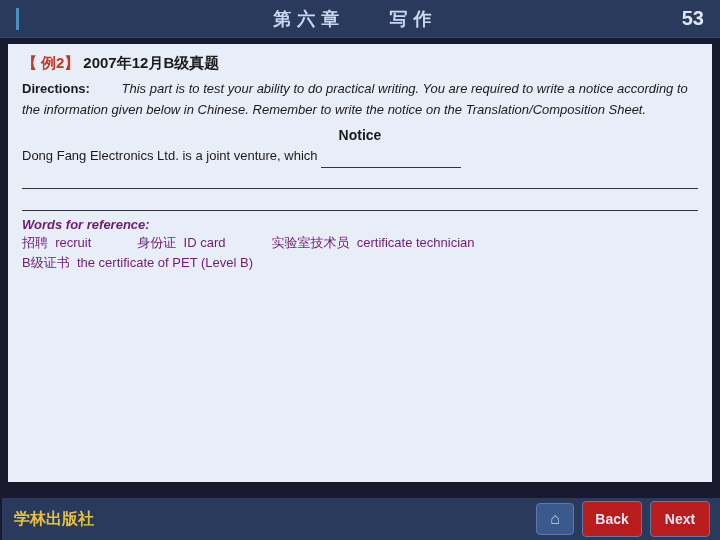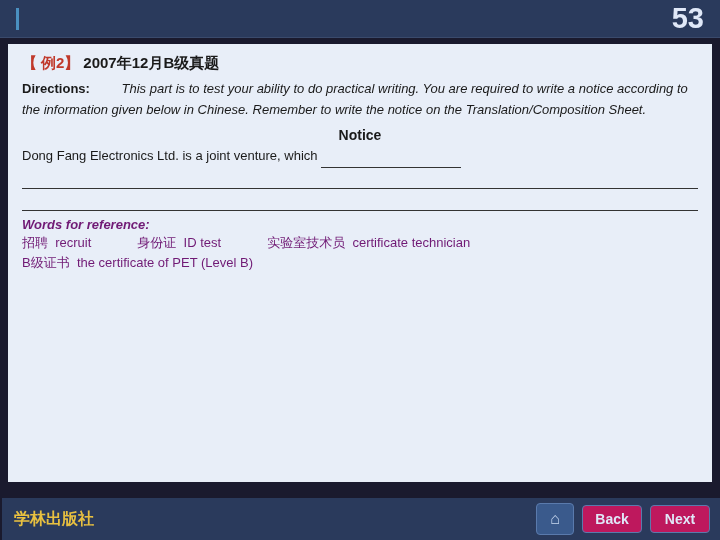--- a/index.html
+++ b/index.html
@@ -41,21 +41,21 @@
       color: #c8d8f0;
       font-size: 18px;
       font-weight: bold;
       letter-spacing: 6px;
       flex: 1;
       text-align: center;
     }
 
     .header-page {
       color: #e0e8f8;
-      font-size: 29px;
+      font-size: 20px;
       font-weight: bold;
     }
 
     
     .content-area {
       background: #e8eef8;
       margin: 6px 8px;
       padding: 10px 14px 8px 14px;
       height: 438px;
       overflow: hidden;
@@ -199,22 +199,22 @@
       display: flex;
       align-items: center;
       justify-content: center;
       cursor: pointer;
       color: #c8d8f0;
       font-size: 16px;
     }
 
     .nav-btn {
       min-width: 60px;
-      height: 28px;
-      background: #be185d;
+      height: 36px;
+      background: #b91c1c;
       border: 1px solid #5a7aac;
       border-radius: 4px;
       display: flex;
       align-items: center;
       justify-content: center;
       cursor: pointer;
       color: #e0e8f8;
       font-size: 14px;
       font-weight: bold;
       padding: 0 10px;
@@ -228,20 +228,25 @@
     }
   </style>
 </head>
 <body>
 
 <div class="main-container">
 
   <div class="header-bar">
     <div style="display:flex;align-items:center;">
       <div class="header-divider"></div>
+    </div>
+    <div class="header-title">
+      <span>第六章</span>
+      &nbsp;&nbsp;
+      <span>写作</span>
     </div>
     <div class="header-page">53</div>
   </div>
 
   <div class="content-area">
 
     <div class="example-title">
       <span class="example-bracket">【</span>
         <span class="example-bracket">例2】</span>
         <span>2007年12月B级真题</span>
@@ -269,21 +274,21 @@
       <div>
         <span class="words-label">Words for reference:</span>
       </div>
       <div class="words-row">
         <span>
           <span>招聘</span>&nbsp;
           <span>recruit</span>
         </span>
         <span style="margin-left:10px;">
           <span>身份证</span>&nbsp;
-          <span>ID test</span>
+          <span>ID card</span>
         </span>
         <span style="margin-left:10px;">
           <span>实验室技术员</span>&nbsp;
           <span>certificate technician</span>
         </span>
       </div>
       <div class="words-row2">
         <span>B级证书</span>&nbsp;
         <span>the certificate of PET (Level B)</span>
       </div>

